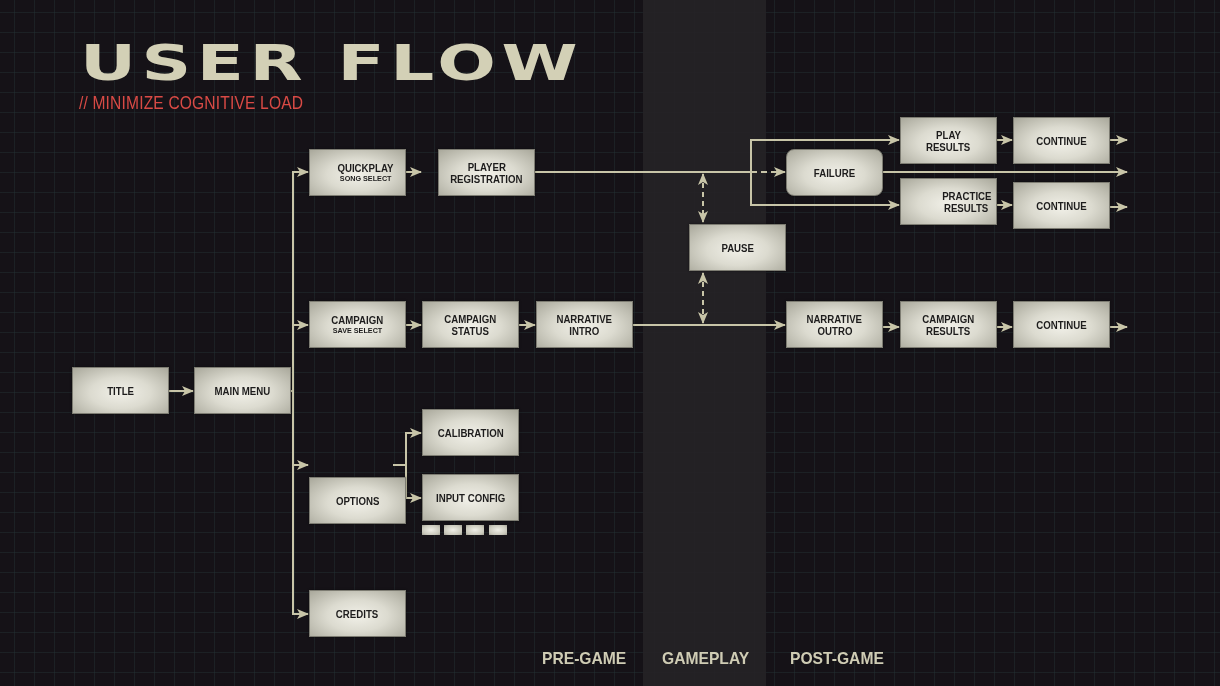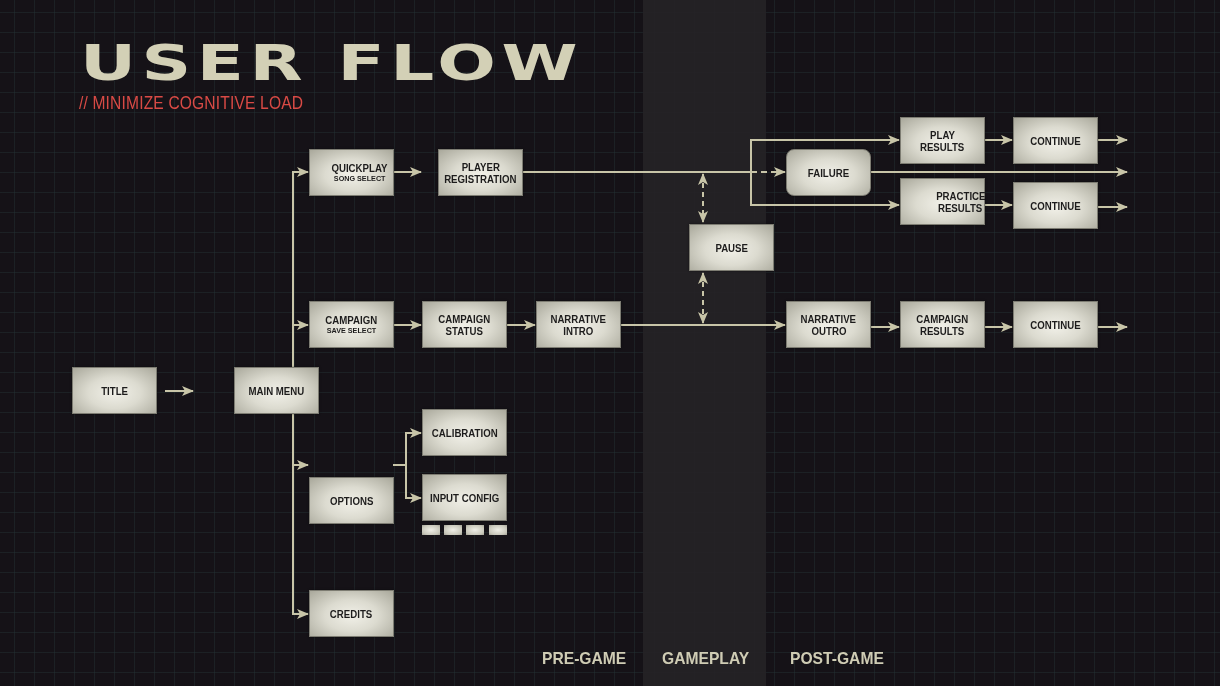--- a/index.html
+++ b/index.html
@@ -5,21 +5,21 @@
   html,body{margin:0;padding:0;}
   body{width:1220px;height:686px;overflow:hidden;background:#151217;position:relative;font-family:"DejaVu Sans","Liberation Sans",sans-serif;}
   #grid{position:absolute;left:0;top:0;width:1220px;height:686px;
     background-image:
       linear-gradient(to right, rgba(40,60,62,0.35) 1px, transparent 1px),
       linear-gradient(to bottom, rgba(40,60,62,0.35) 1px, transparent 1px);
     background-size:20px 20px;background-position:-6px 12px;}
   #band{position:absolute;left:643px;top:0;width:123px;height:686px;background:#252326;opacity:0.92;}
   #title{position:absolute;left:80px;top:38px;font-family:"DejaVu Sans",sans-serif;font-weight:bold;font-size:50px;letter-spacing:4px;color:#d3d0b6;transform:scaleX(1.38);transform-origin:left top;line-height:1;}
   #subtitle{position:absolute;left:79px;top:93px;font-family:"Liberation Sans",sans-serif;font-size:19px;color:#d94a45;transform:scaleX(0.82);transform-origin:left top;letter-spacing:0.2px;line-height:1;}
-  .box{position:absolute;width:85px;height:47px;box-sizing:border-box;border:1px solid #7d7c72;
+  .box{position:absolute;width:97px;height:47px;box-sizing:border-box;border:1px solid #7d7c72;
     background:radial-gradient(ellipse at 50% 55%, #f1f0e8 0%, #dcdbd0 45%, #a9a89b 100%);
     display:flex;flex-direction:column;align-items:center;justify-content:center;text-align:center;
     box-shadow:0 0 2px rgba(0,0,0,0.5);}
   .box .l1{font-family:"Liberation Sans",sans-serif;font-weight:bold;font-size:10.5px;color:#1d1c1c;line-height:12px;transform:scaleX(0.92);white-space:nowrap;}
   .box .l2{font-family:"Liberation Sans",sans-serif;font-weight:bold;font-size:8px;color:#1d1c1c;line-height:10px;transform:scaleX(0.9);white-space:nowrap;}
   .tile{position:absolute;top:525px;width:18px;height:10px;background:radial-gradient(ellipse at 50% 50%, #efeee6 0%, #c9c8bb 70%, #a2a195 100%);}
   #diagram-svg{position:absolute;left:0;top:0;}
   .phase{position:absolute;top:650px;font-family:"Liberation Sans",sans-serif;font-weight:bold;font-size:17px;color:#cfccb4;transform:scaleX(0.92);transform-origin:left top;line-height:1;white-space:nowrap;}
 </style>
 </head>
@@ -73,21 +73,21 @@
     <line x1="393" y1="465" x2="406" y2="465"></line>
     <line x1="406" y1="433" x2="406" y2="498"></line>
     <line x1="405" y1="433" x2="421" y2="433" marker-end="url(#arrow)"></line>
     <line x1="405" y1="498" x2="421" y2="498" marker-end="url(#arrow)"></line>
   </g>
 </svg>
 
 <div class="box" style="left:72px;top:367px;">
   <span class="l1">TITLE</span>
 </div>
-<div class="box" style="left:194px;top:367px;margin-left:40px;">
+<div class="box" style="left:194px;top:367px;">
   <span class="l1">MAIN MENU</span>
 </div>
 <div class="box" style="left:309px;top:149px;padding-left:16px;">
   <span class="l1">QUICKPLAY</span>
   <span class="l2">SONG SELECT</span>
 </div>
 <div class="box" style="left:438px;top:149px;">
   <span class="l1">PLAYER</span>
   <span class="l1">REGISTRATION</span>
 </div>

